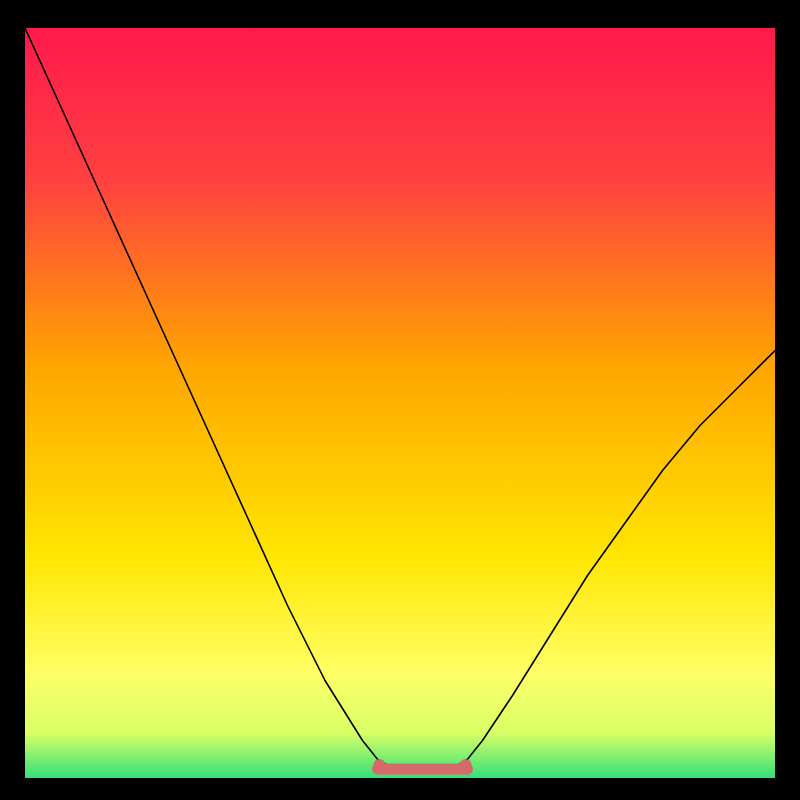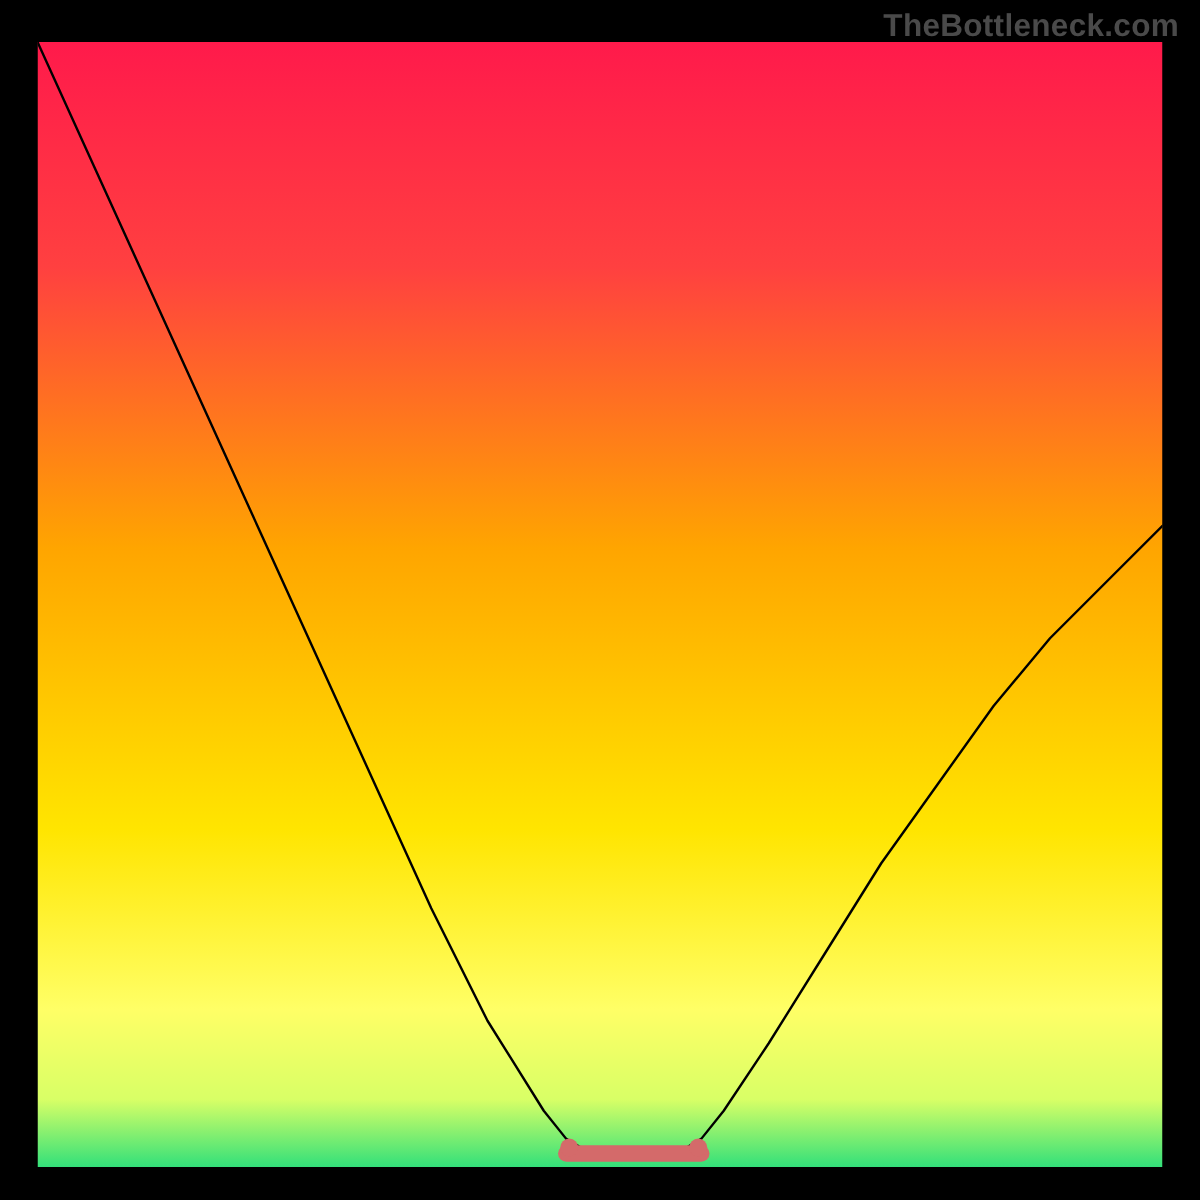--- a/index.html
+++ b/index.html
@@ -37,21 +37,20 @@
   .plot svg {
     display: block;
     width: 750px;
     height: 750px;
   }
 </style>
 </head>
 <body>
 
 <div class="wrap">
-  <div class="watermark">TheBottleneck.com</div>
   <div class="plot">
     <svg id="chart-svg" viewBox="0 0 750 750">
         <defs>
           <linearGradient id="bg-grad" x1="0" y1="0" x2="0" y2="1">
             <stop offset="0%" stop-color="#ff1a4b"></stop>
             <stop offset="20%" stop-color="#ff4040"></stop>
             <stop offset="45%" stop-color="#ffa500"></stop>
             <stop offset="70%" stop-color="#ffe500"></stop>
             <stop offset="86%" stop-color="#ffff66"></stop>
             <stop offset="94%" stop-color="#d8ff66"></stop>

